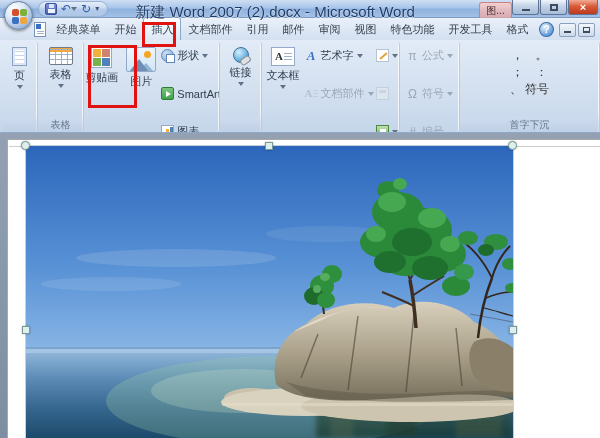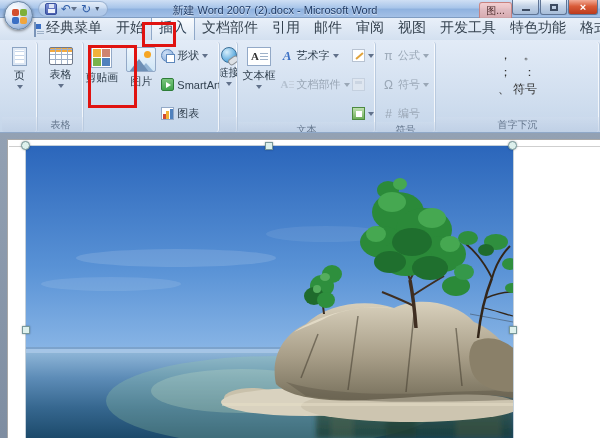--- a/index.html
+++ b/index.html
@@ -18,39 +18,39 @@
   .ol-3 { left:7px; top:15px; background:#3a6fc4; }
   .ol-4 { left:15px; top:15px; background:#f0a53c; }
   .qat { position:absolute; left:38px; top:1px; height:16px; display:flex; align-items:center; gap:4px;
     padding:0 8px 0 6px; background:linear-gradient(rgba(255,255,255,.55),rgba(255,255,255,.15));
     border:1px solid rgba(120,150,190,.6); border-radius:9px; z-index:30; }
   .icon-floppy { width:12px; height:12px; background:linear-gradient(#7d90d6,#4a5fae); border:1px solid #39519e; border-radius:2px; position:relative; }
   .icon-floppy::before { content:""; position:absolute; left:3px; top:0; width:5px; height:4px; background:#dce4f5; }
   .icon-floppy::after { content:""; position:absolute; left:2px; bottom:1px; width:7px; height:4px; background:#eef2fa; }
   .qbtn { display:flex; align-items:center; color:#2f5da8; font-size:12px; line-height:12px; cursor:default; }
   .glyph-small { font-size:8px; color:#44546b; }
-  .title-text { position:absolute; left:60px; right:110px; top:3px; text-align:center; font-size:11px; color:#1f3b66;
+  .title-text { position:absolute; left:60px; right:110px; top:3px; text-align:center; font-size:15px; color:#1f3b66;
     text-shadow:0 1px 1px rgba(255,255,255,.8); white-space:nowrap; overflow:hidden; }
   .pic-tools { position:absolute; left:479px; top:2px; width:33px; height:16px; text-align:center; font-size:10px; line-height:15px;
     color:#4a2a2a; background:linear-gradient(rgba(248,206,206,.9),rgba(231,163,158,.75));
     border:1px solid rgba(190,110,105,.7); border-bottom:none; border-radius:3px 3px 0 0; z-index:25; }
   .winbtns { position:absolute; right:2px; top:0; display:flex; gap:1px; z-index:40; }
   .wbtn { width:27px; height:15px; border:1px solid #5f7494; border-top:none; border-radius:0 0 3px 3px;
     background:linear-gradient(#eef4fb,#c2d2e6 45%,#a7bdd9); display:flex; align-items:center; justify-content:center; }
   .wbtn.close { width:30px; background:linear-gradient(#f2ab97,#d95b38 45%,#bb3a1d); color:#fff; font-weight:bold; font-size:11px; line-height:11px; }
   .min-bar { width:8px; height:2px; background:#3d4c63; margin-top:5px; }
   .max-box { width:8px; height:7px; border:2px solid #3d4c63; }
 
   
   .tabrow { position:absolute; left:0; top:18px; width:600px; height:22px; display:flex; align-items:flex-end;
     padding:0 4px 0 34px; background:linear-gradient(#e9f0f9,#d3e0f0); z-index:15; }
   .icon-worddoc { width:13px; height:15px; background:#fff; border:1px solid #7a94b8; margin:0 3px 3px 0; position:relative; }
   .icon-worddoc::before { content:""; position:absolute; left:1px; top:1px; width:5px; height:5px; background:#3a6fc4; }
   .icon-worddoc::after { content:""; position:absolute; left:2px; bottom:2px; width:7px; height:1px; background:#9fb2c9; box-shadow:0 -2px 0 #9fb2c9; }
-  .tab { padding:4px 7px 3px; font-size:14px; color:#35424f; white-space:nowrap; }
+  .tab { padding:4px 7px 3px; font-size:11px; color:#35424f; white-space:nowrap; }
   .tab.active { background:linear-gradient(#fdfeff,#eaf1f9 60%,#dde8f4); border:1px solid #8fa8c8; border-bottom:none;
     border-radius:3px 3px 0 0; color:#2c4055; }
   .tr-spacer { flex:1; }
   .help-btn { width:15px; height:15px; border-radius:50%; background:radial-gradient(circle at 35% 30%,#eaf3fc,#5a96d6 75%);
     border:1px solid #3f6ea8; color:#fff; font-size:10px; font-weight:bold; text-align:center; line-height:14px; margin:0 4px 3px; }
   .mdibtn { width:18px; height:14px; border:1px solid #8aa0bd; border-radius:2px; background:linear-gradient(#f2f7fc,#cdd9e8);
     display:flex; align-items:center; justify-content:center; margin:0 1px 3px; }
   .mdibtn .min-bar { width:7px; margin-top:4px; height:2px; }
   .mdibtn .max-box { width:7px; height:6px; border-width:1px 1px 2px; }
 
@@ -58,21 +58,21 @@
   .ribbon { position:absolute; left:0; top:40px; width:600px; height:93px; display:flex; padding:2px 0 0 2px;
     background:linear-gradient(#e2ebf7,#d3e0f0 55%,#c5d6ea); border-bottom:1px solid #8fa8c8; z-index:10; }
   .rgroup { display:flex; flex-direction:column; border-right:1px solid #b9cadf; box-shadow:inset -1px 0 0 rgba(255,255,255,.75);
     border-radius:3px; overflow:hidden; flex:none; }
   .rg-content { flex:1; display:flex; justify-content:center; padding:3px 2px 0; gap:2px; }
   .rg-caption { height:15px; text-align:center; font-size:10px; color:#64768d; line-height:15px;
     background:linear-gradient(rgba(210,222,238,.4),rgba(190,206,228,.7)); white-space:nowrap; overflow:hidden; }
   .bigbtn { display:flex; flex-direction:column; align-items:center; gap:2px; padding:2px 3px; font-size:11px; color:#31404f; }
   .bigbtn .lbl { white-space:nowrap; }
   .dd { width:0; height:0; border-left:3px solid transparent; border-right:3px solid transparent; border-top:4px solid #61718a; display:inline-block; }
-  .smallcol { display:flex; flex-direction:column; justify-content:flex-start; gap:12px; padding-top:2px; }
+  .smallcol { display:flex; flex-direction:column; justify-content:flex-start; gap:21px; padding-top:2px; }
   .smallrow { display:flex; align-items:center; gap:3px; font-size:11px; color:#31404f; height:17px; white-space:nowrap; }
   .disabled, .disabled * { color:#9aa7b6 !important; border-top-color:#9aa7b6; }
   .disabled .micon { opacity:.55; }
 
   
   .icon-page { width:15px; height:19px; background:#fff; border:1px solid #8ba3c2;
     background-image:repeating-linear-gradient(#fff 0 3px,#c7d6ea 3px 4px); background-clip:content-box; padding:2px; }
   .icon-table { width:24px; height:18px; border:1px solid #70798a; border-radius:2px;
     background-image:repeating-linear-gradient(90deg,transparent 0 5px,#9fb0c8 5px 6px),
       repeating-linear-gradient(0deg,transparent 0 4px,#9fb0c8 4px 5px), linear-gradient(#f3a93f 0 4px,#ffffff 4px); }
@@ -177,22 +177,22 @@
 <div class="tabrow">
   <span class="icon-worddoc"></span>
   <span class="tab">经典菜单</span>
   <span class="tab">开始</span>
   <span class="tab active">插入</span>
   <span class="tab">文档部件</span>
   <span class="tab">引用</span>
   <span class="tab">邮件</span>
   <span class="tab">审阅</span>
   <span class="tab">视图</span>
+  <span class="tab">特色功能</span>
   <span class="tab">开发工具</span>
-  <span class="tab">特色功能</span>
   <span class="tr-spacer"></span>
   <span class="tab">格式</span>
   <span class="help-btn">?</span>
   <span class="mdibtn">
       <span class="min-bar"></span>
     </span>
   <span class="mdibtn">
       <span class="max-box"></span>
     </span>
 </div>
@@ -249,21 +249,21 @@
           <span>SmartArt</span>
         </div>
         <div class="smallrow">
           <span class="micon icon-chart"></span>
           <span>图表</span>
         </div>
       </div>
     </div>
   </div>
 
-  <div class="rgroup" style="width:18px">
+  <div class="rgroup" style="width:42px">
     <div class="rg-content">
       <div class="bigbtn">
         <span class="icon-globe"></span>
         <span class="lbl">链接</span>
         <span class="dd"></span>
       </div>
     </div>
     <div class="rg-caption"></div>
   </div>
 

